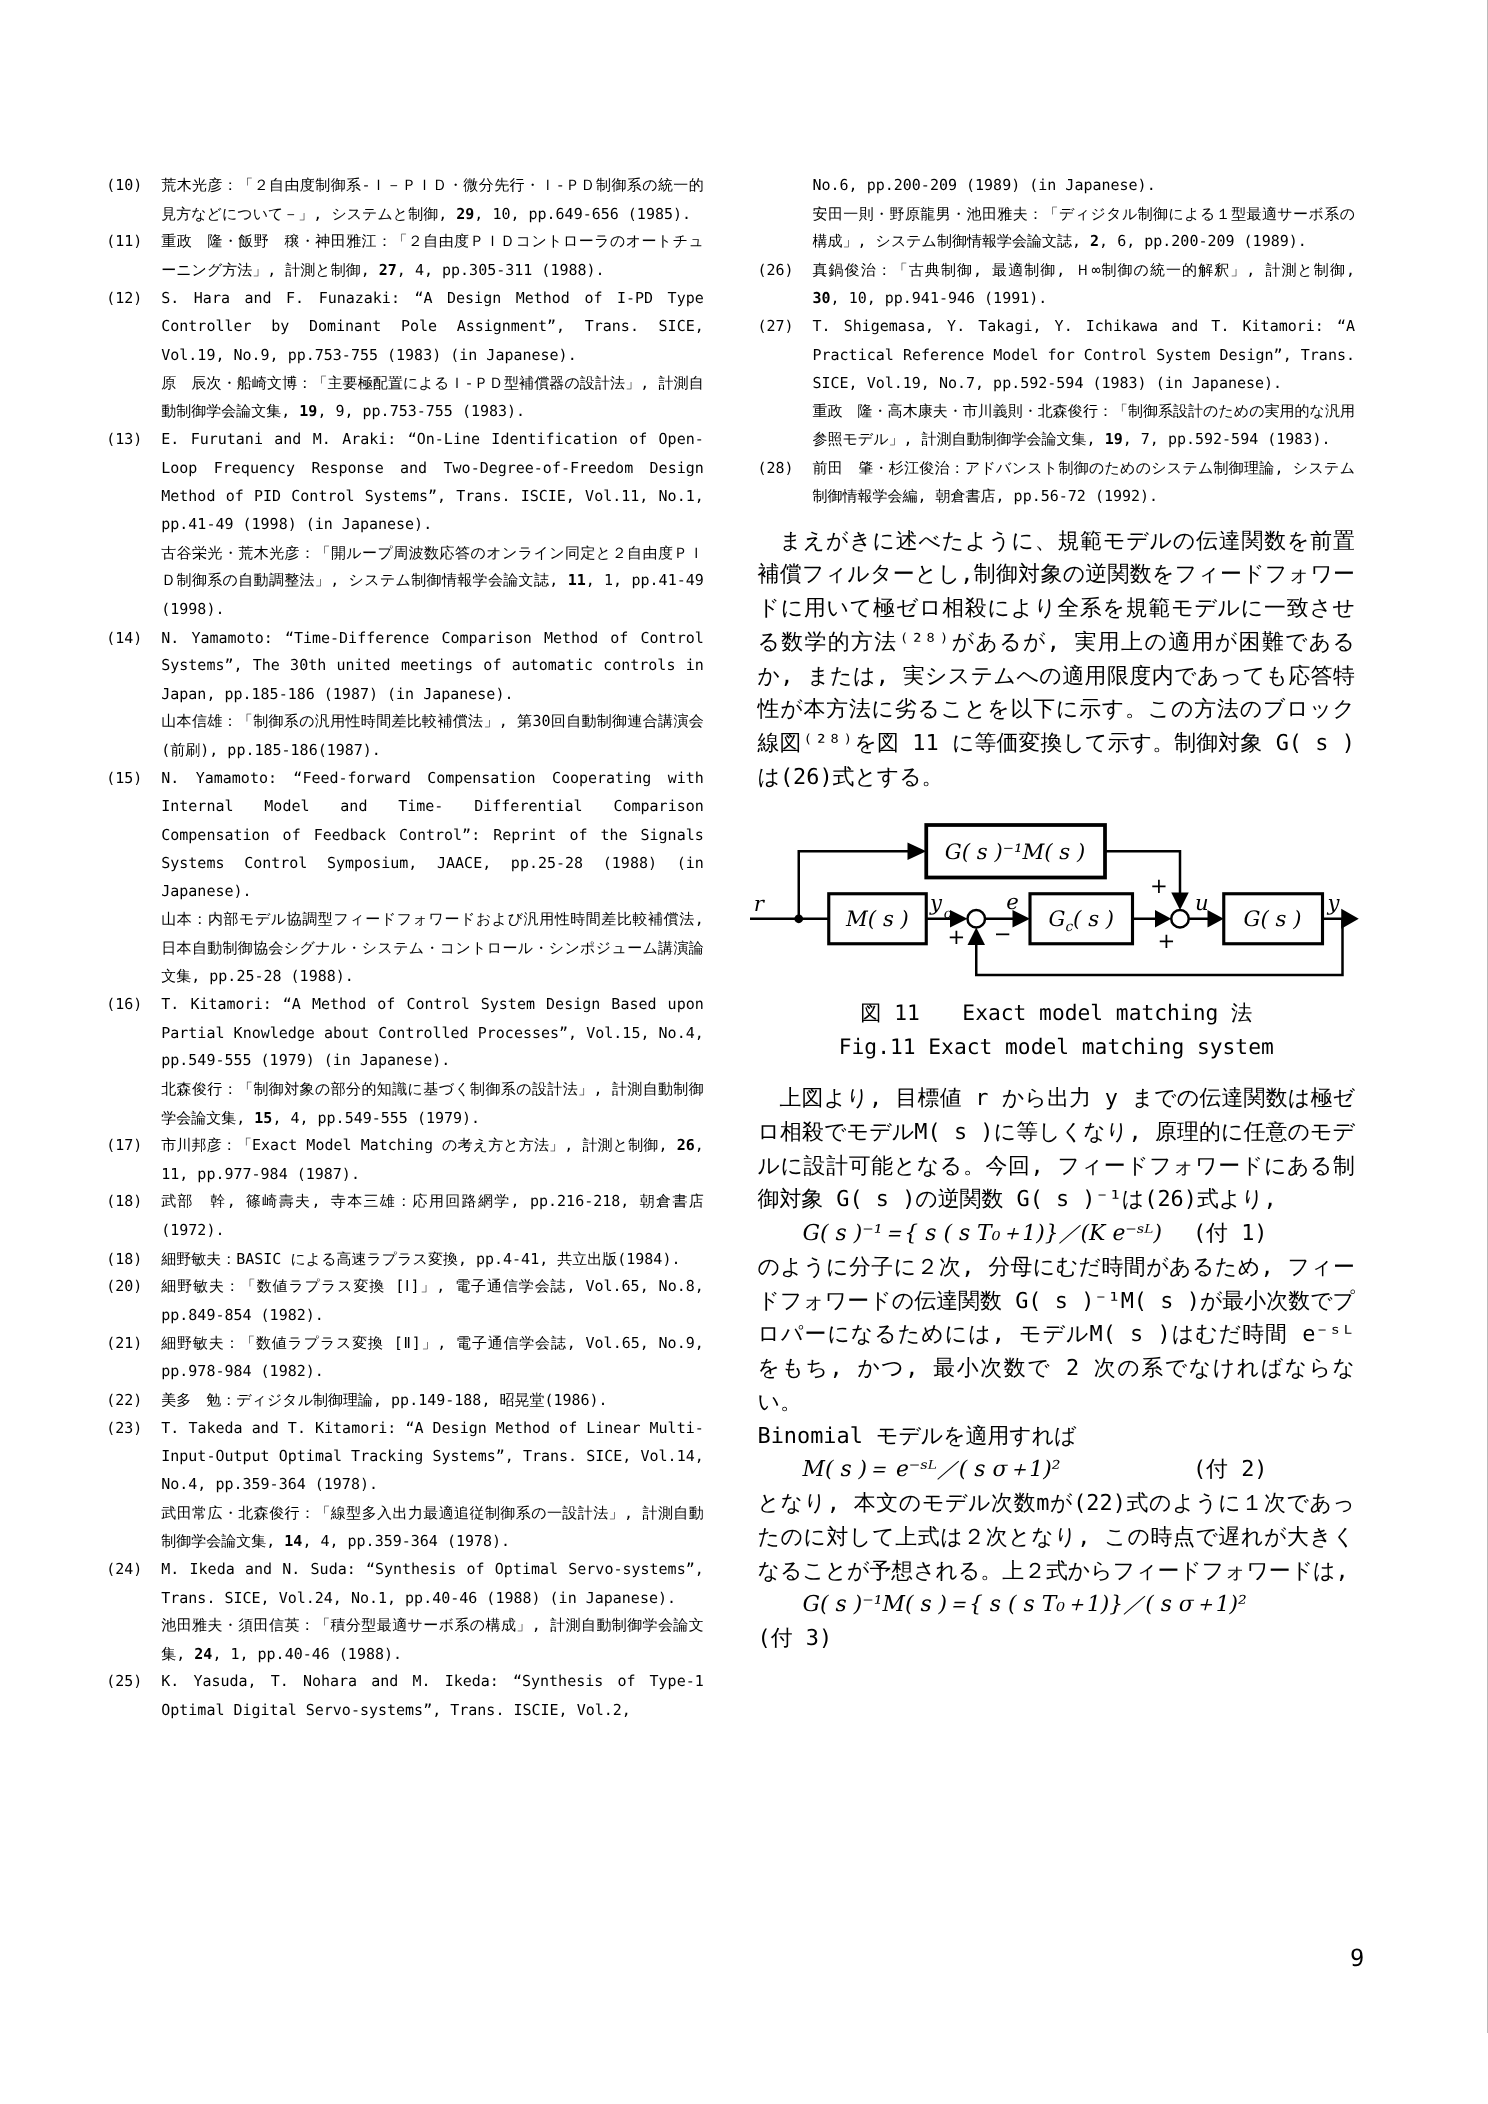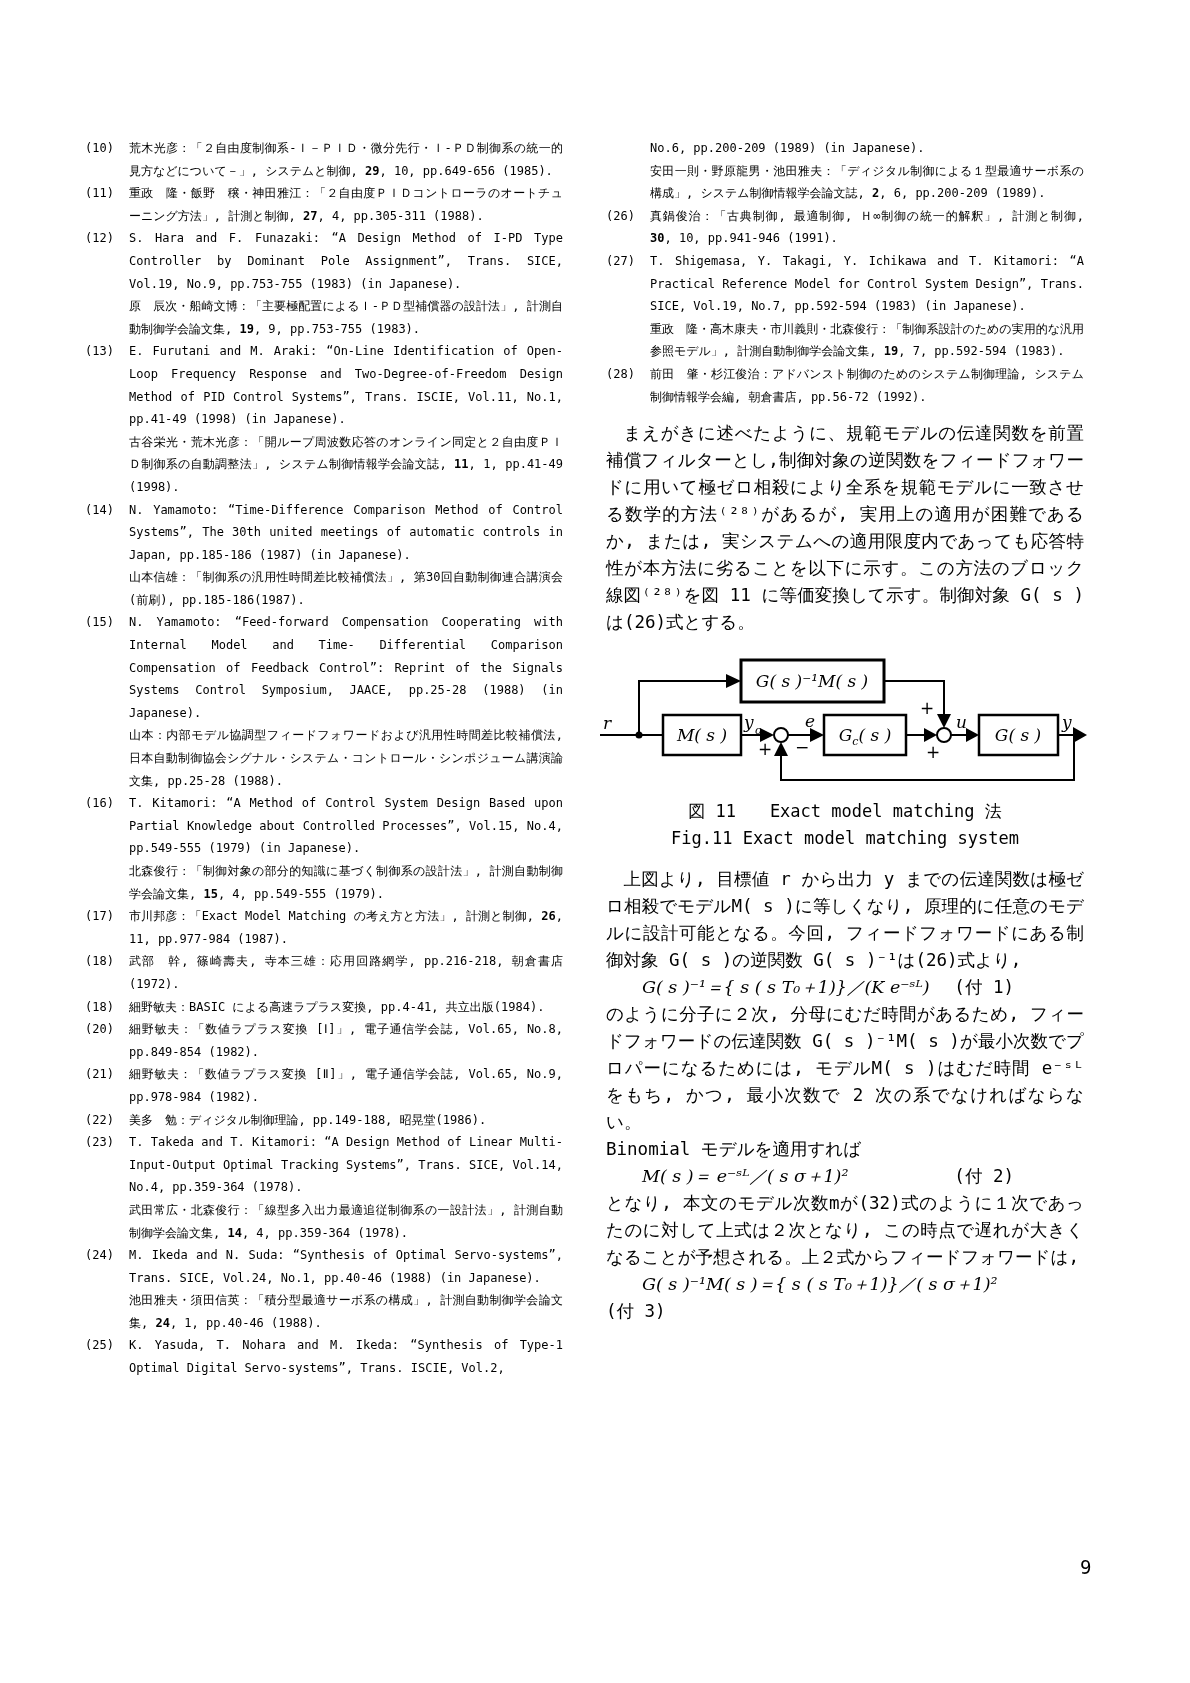--- a/index.html
+++ b/index.html
@@ -254,21 +254,21 @@
     </div>
 
     <div class="app-para">のように分子に２次, 分母にむだ時間があるため, フィードフォワードの伝達関数 G( s )⁻¹M( s )が最小次数でプロパーになるためには, モデルM( s )はむだ時間 e⁻ˢᴸ をもち, かつ, 最小次数で 2 次の系でなければならない。</div>
     <div class="app-para">Binomial モデルを適用すれば</div>
 
     <div class="eq-row">
       <span class="eq-text">M( s )＝ e⁻ˢᴸ／( s σ＋1)²</span>
       <span class="eq-tag">(付 2)</span>
     </div>
 
-    <div class="app-para">となり, 本文のモデル次数mが(32)式のように１次であったのに対して上式は２次となり, この時点で遅れが大きくなることが予想される。上２式からフィードフォワードは,</div>
+    <div class="app-para">となり, 本文のモデル次数mが(22)式のように１次であったのに対して上式は２次となり, この時点で遅れが大きくなることが予想される。上２式からフィードフォワードは,</div>
 
     <div class="eq-row">
       <span class="eq-text">G( s )⁻¹M( s )＝{ s ( s T₀＋1)}／( s σ＋1)²</span>
     </div>
     <div class="eq-tag-row">
       <span>(付 3)</span>
     </div>
 
 
   </div>

